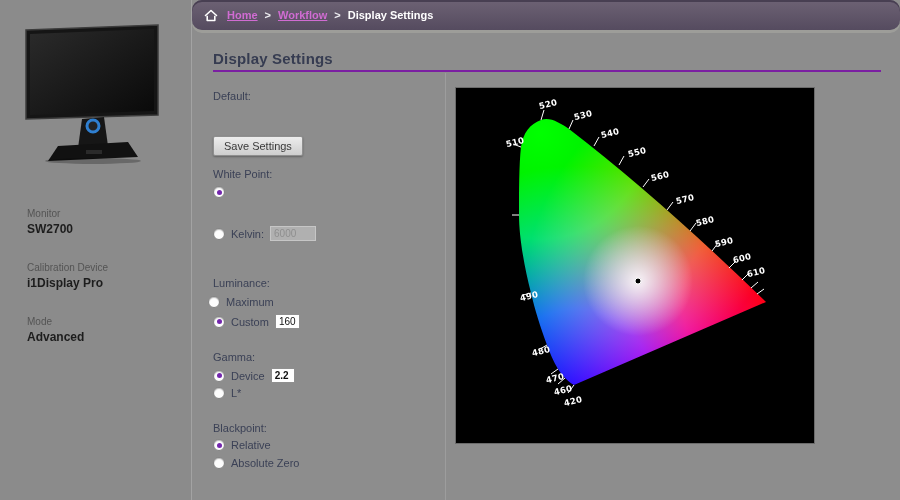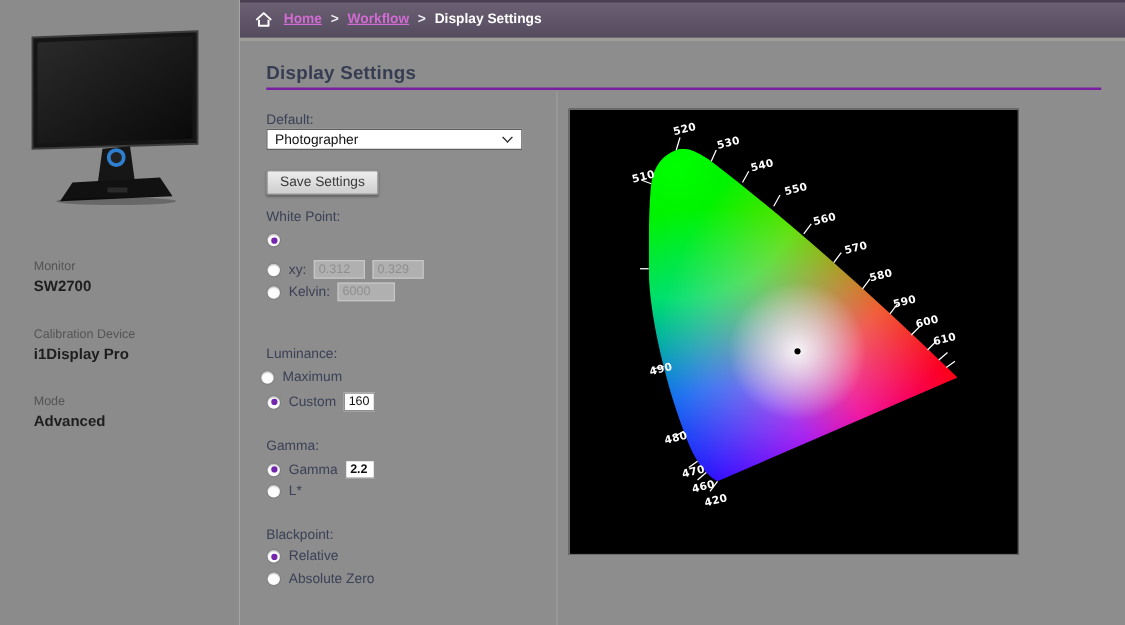--- a/index.html
+++ b/index.html
@@ -12,21 +12,21 @@
   #monitor-art { position:absolute; left:20px; top:22px; }
   .side-group { position:absolute; left:27px; }
   .side-label { font-size:10px; color:#545454; }
   .side-value { font-size:12px; font-weight:bold; color:#1d1d1d; margin-top:3px; }
 
   
   #topbar { position:absolute; left:192px; top:0; width:708px; height:30px;
             background:linear-gradient(#6d6274,#554b5f);
             box-shadow:inset 0 2px 0 #483f52, 0 3px 0 rgba(190,190,178,.35);
             display:flex; align-items:center; padding-left:12px; gap:7px;
-            font-size:11px; font-weight:bold; }
+            font-size:11px; font-weight:bold;border-radius:10px; }
   .crumb-link { color:#d06cd2; text-decoration:underline; cursor:pointer; }
   .crumb-sep { color:#efeef2; }
   .crumb-current { color:#ffffff; }
   #home-icon { display:flex; margin-right:2px; cursor:pointer; }
 
   
   #page-title { position:absolute; left:213px; top:50px; font-size:15px;
                 font-weight:bold; color:#363c51; letter-spacing:.2px; }
   #title-rule { position:absolute; left:213px; top:70px; width:668px; height:2px;
                 background:#7b1fa2; }
@@ -123,57 +123,47 @@
     <span class="crumb-link">Workflow</span>
     <span class="crumb-sep">&gt;</span>
     <span class="crumb-current">Display Settings</span>
   </header>
 
   <h1 id="page-title">Display Settings</h1>
   <div id="title-rule"></div>
   <div id="v-divider"></div>
 
   <span class="form-label" style="left:213px;top:90px">Default:</span>
-  <div id="select-default" class="select">
-    <span>Photographer</span>
-    <span class="chev"></span>
-  </div>
   <button id="save-btn">Save Settings</button>
 
   <span class="form-label" style="left:213px;top:168px">White Point:</span>
   <div class="row" style="left:213px;top:186px">
     <span class="radio" data-checked="true"></span>
   </div>
-  <div class="row" style="left:213px;top:208px">
-    <span class="radio" data-checked="false"></span>
-    <span>xy:</span>
-    <input class="field dis" style="width: 41px;" readonly="" value="0.312">
-    <input class="field dis" style="width: 41px;" readonly="" value="0.329">
-  </div>
   <div class="row" style="left:213px;top:226px">
     <span class="radio" data-checked="false"></span>
     <span>Kelvin:</span>
     <input class="field dis" style="width: 46px;" readonly="" value="6000">
   </div>
 
   <span class="form-label" style="left:213px;top:277px">Luminance:</span>
   <div class="row" style="left:208px;top:296px">
     <span class="radio" data-checked="false"></span>
     <span>Maximum</span>
   </div>
   <div class="row" style="left:213px;top:314px">
     <span class="radio" data-checked="true"></span>
     <span>Custom</span>
     <input class="field" style="width: 25px;" value="160">
   </div>
 
   <span class="form-label" style="left:213px;top:351px">Gamma:</span>
   <div class="row" style="left:213px;top:368px">
     <span class="radio" data-checked="true"></span>
-    <span>Gamma</span>
+    <span>Device</span>
     <input class="field" style="width: 24px; font-weight: bold;" value="2.2">
   </div>
   <div class="row" style="left:213px;top:387px">
     <span class="radio" data-checked="false"></span>
     <span>L*</span>
   </div>
 
   <span class="form-label" style="left:213px;top:422px">Blackpoint:</span>
   <div class="row" style="left:213px;top:439px">
     <span class="radio" data-checked="true"></span>

